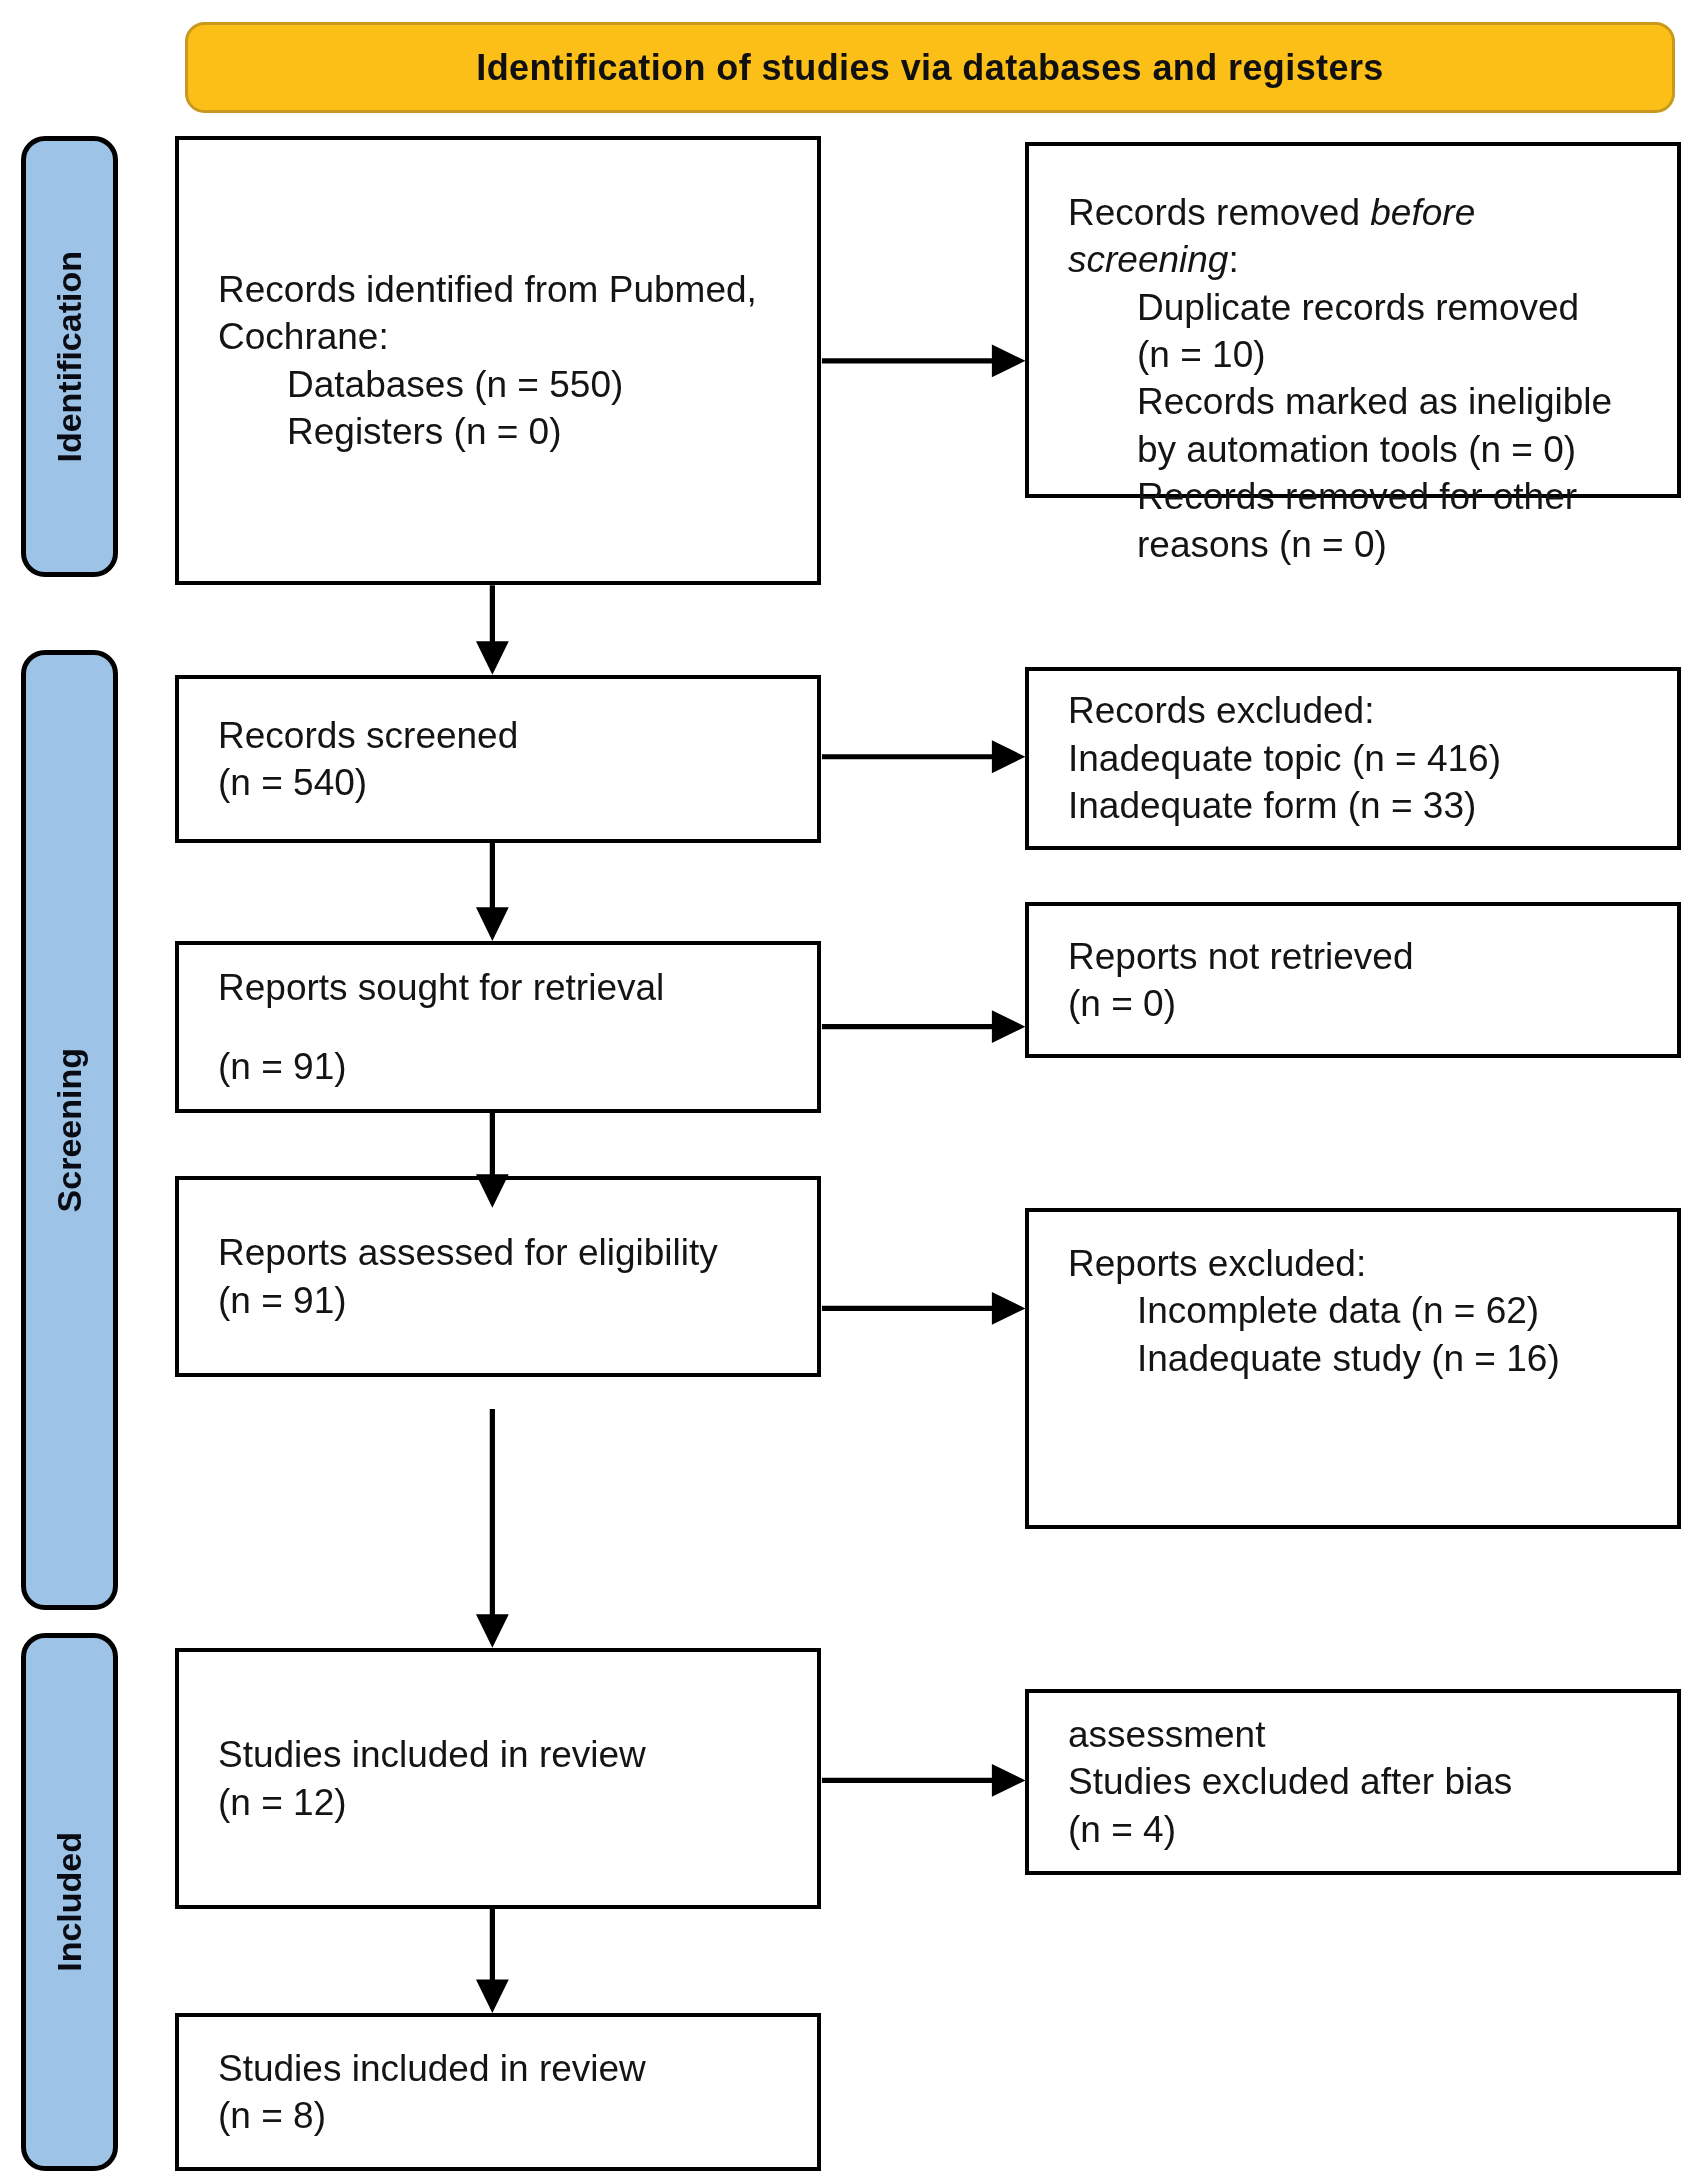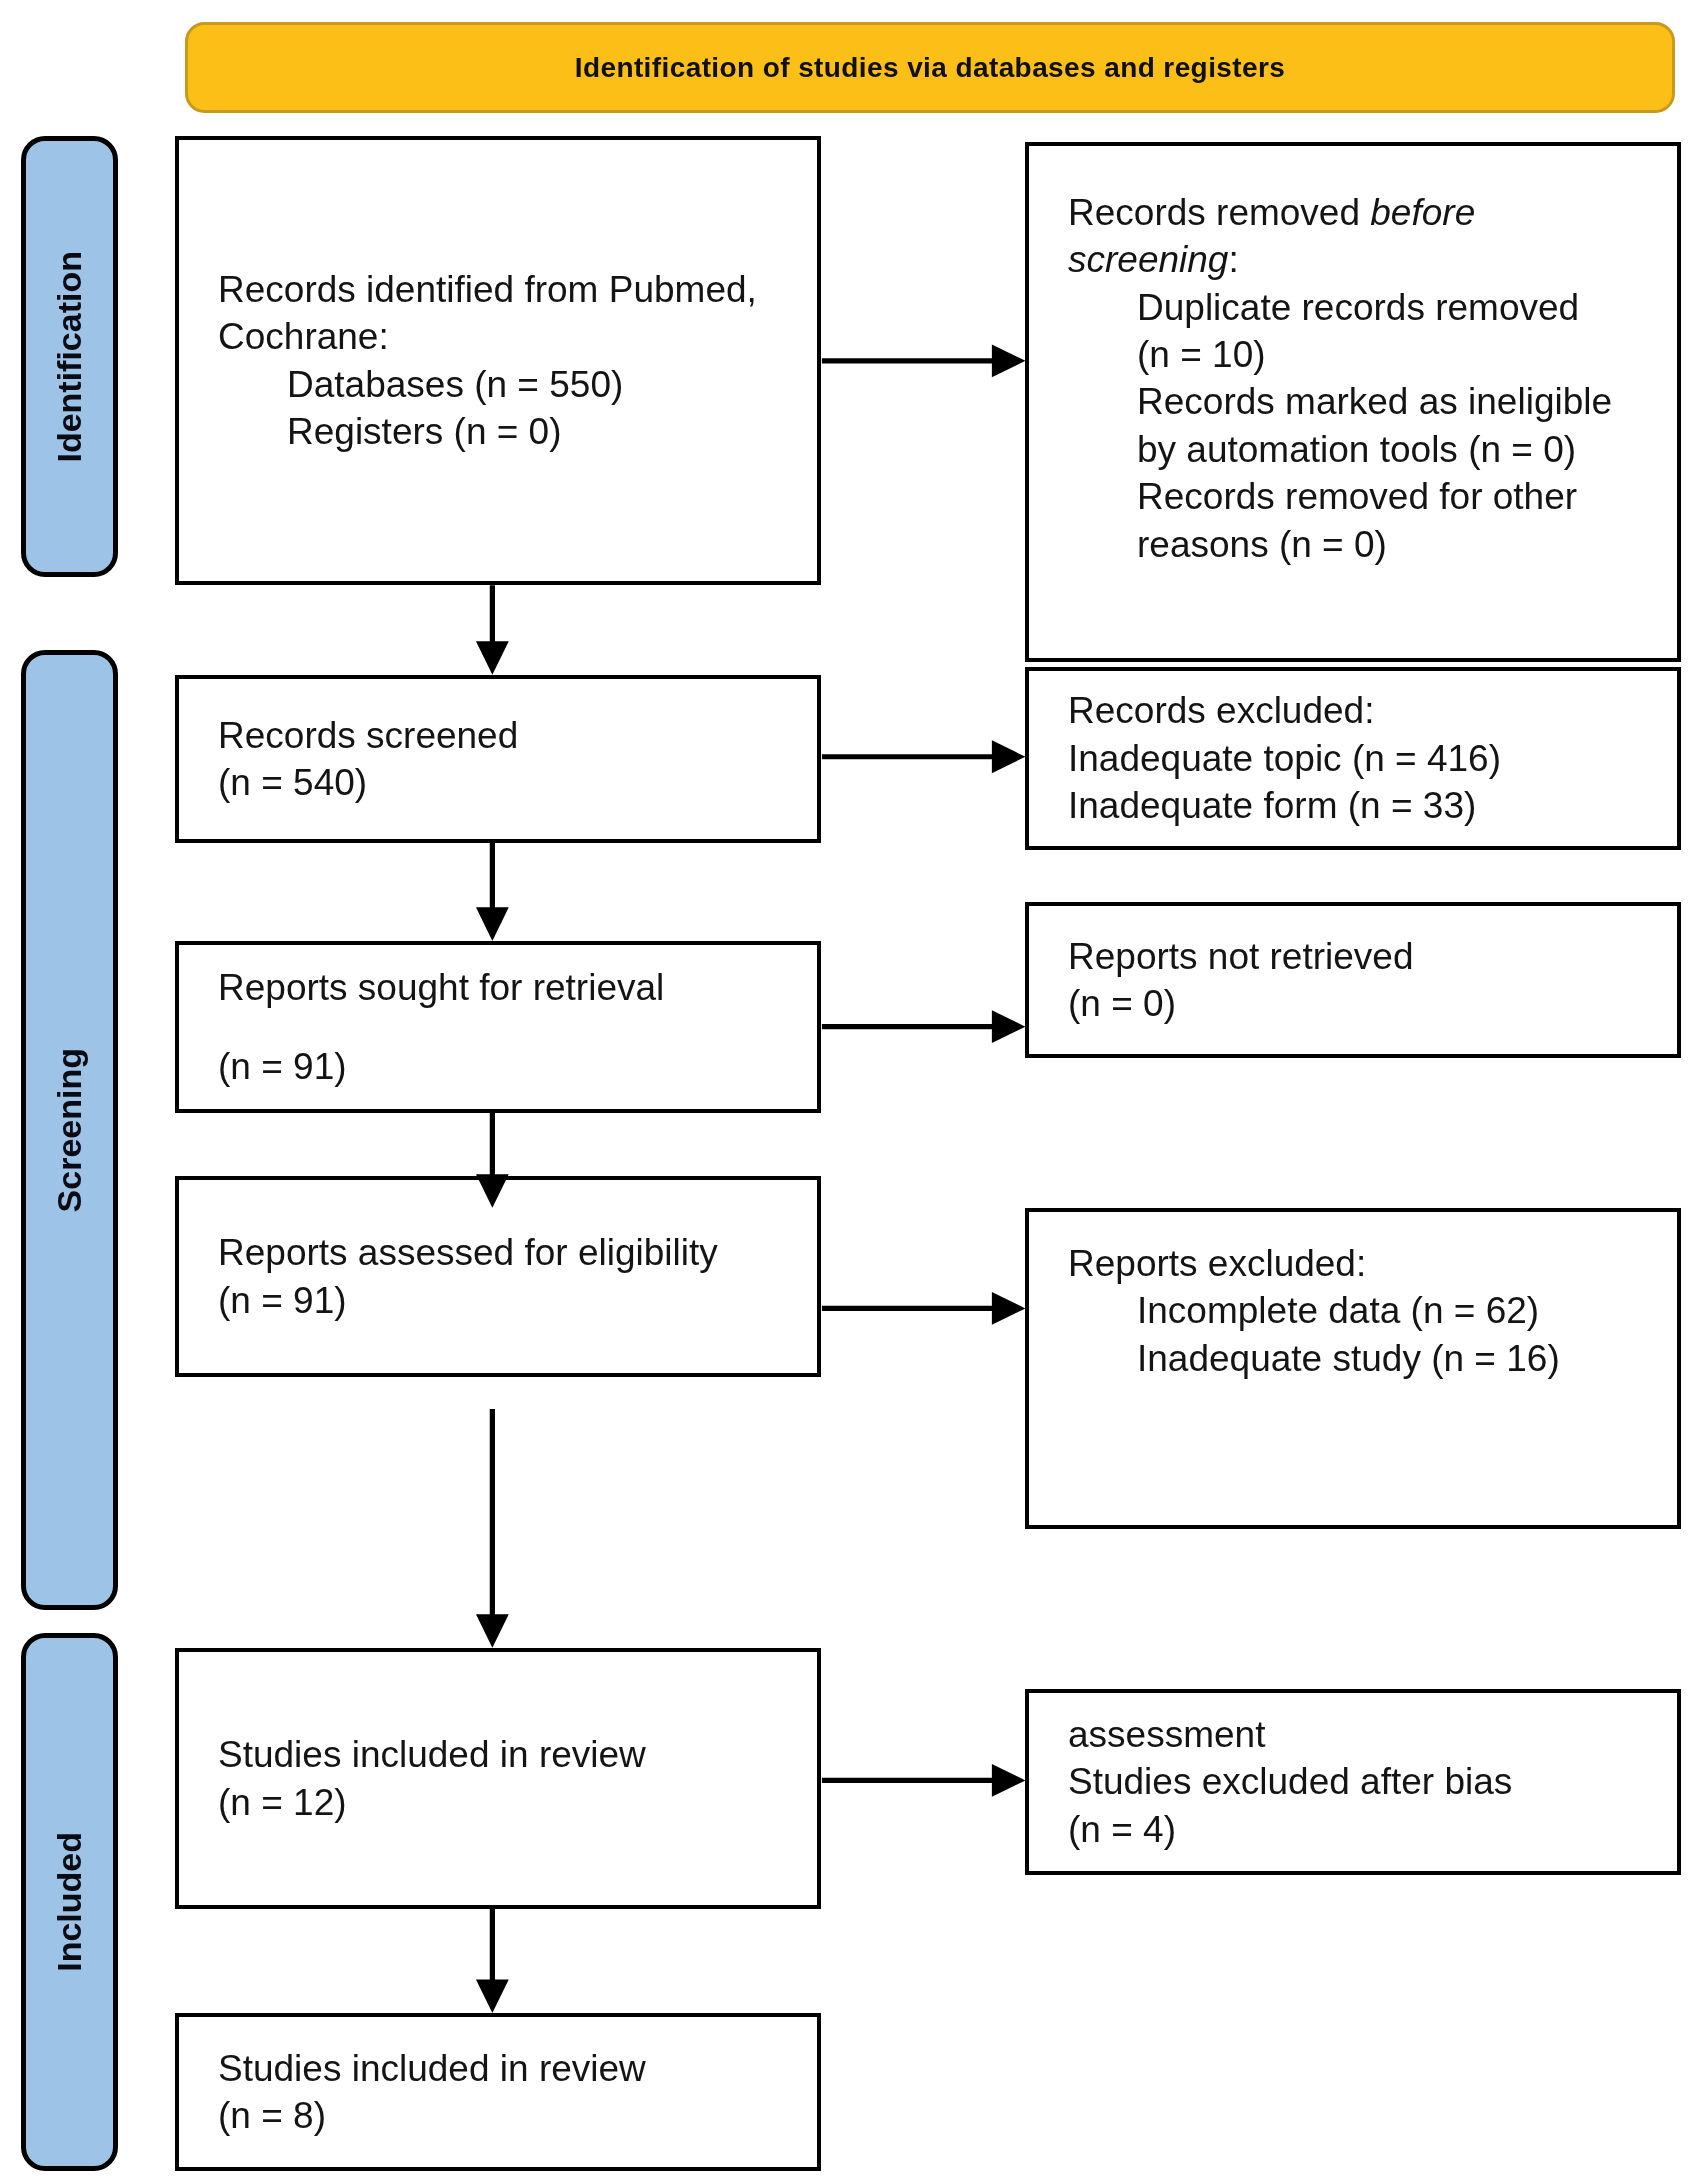--- a/index.html
+++ b/index.html
@@ -7,21 +7,21 @@
     position:relative;width:1696px;height:2183px;background:#ffffff;
     font-family:"Liberation Sans",sans-serif;color:#111111;overflow:hidden;
   }
   
   .banner{
     position:absolute;left:185px;top:22.4px;width:1490px;height:91px;
     background:var(--banner_fill);border:3.7px solid var(--banner_border);
     border-radius:19.4px;display:flex;align-items:center;justify-content:center;
     box-sizing:border-box;
   }
-  .banner-title{font-size:28px;font-weight:bold;color:#101010;letter-spacing:0.4px;}
+  .banner-title{font-size:36px;font-weight:bold;color:#101010;letter-spacing:0.4px;}
   
   .bar{
     position:absolute;left:21px;width:97px;background:var(--stage_fill);
     border:5.2px solid #000000;border-radius:24px;box-sizing:border-box;
     display:flex;align-items:center;justify-content:center;
   }
   .bar-identification{top:136px;height:441px;}
   .bar-screening{top:650px;height:960px;}
   .bar-included{top:1633px;height:538px;}
   .bar-label{
@@ -37,21 +37,21 @@
   .box .ln{white-space:nowrap;}
   .box .ln.ind{margin-left:69px;}
   .col-left{left:175px;width:646px;}
   .col-right{left:1025px;width:656px;}
   .b1{top:136px;height:449px;}
   .b2{top:675px;height:168px;}
   .b3{top:941px;height:172px;gap:32px;}
   .b4{top:1176px;height:201px;}
   .b5{top:1648px;height:261px;}
   .b6{top:2013px;height:158px;}
-  .r1{top:142px;height:520px;justify-content:flex-start;padding-top:43px;}
+  .r1{top:142px;height:356px;justify-content:flex-start;padding-top:43px;}
   .r2{top:667px;height:183px;}
   .r3{top:902px;height:156px;}
   .r4{top:1208px;height:321px;justify-content:flex-start;padding-top:28px;}
   .r5{top:1689px;height:186px;}
   
   .overlay{position:absolute;left:0;top:0;width:1696px;height:2183px;pointer-events:none;}
   .arrow-line{stroke:var(--arrow);stroke-width:7;}
   .arrow-head{fill:var(--arrow);stroke:none;}
 </style>
 </head>

